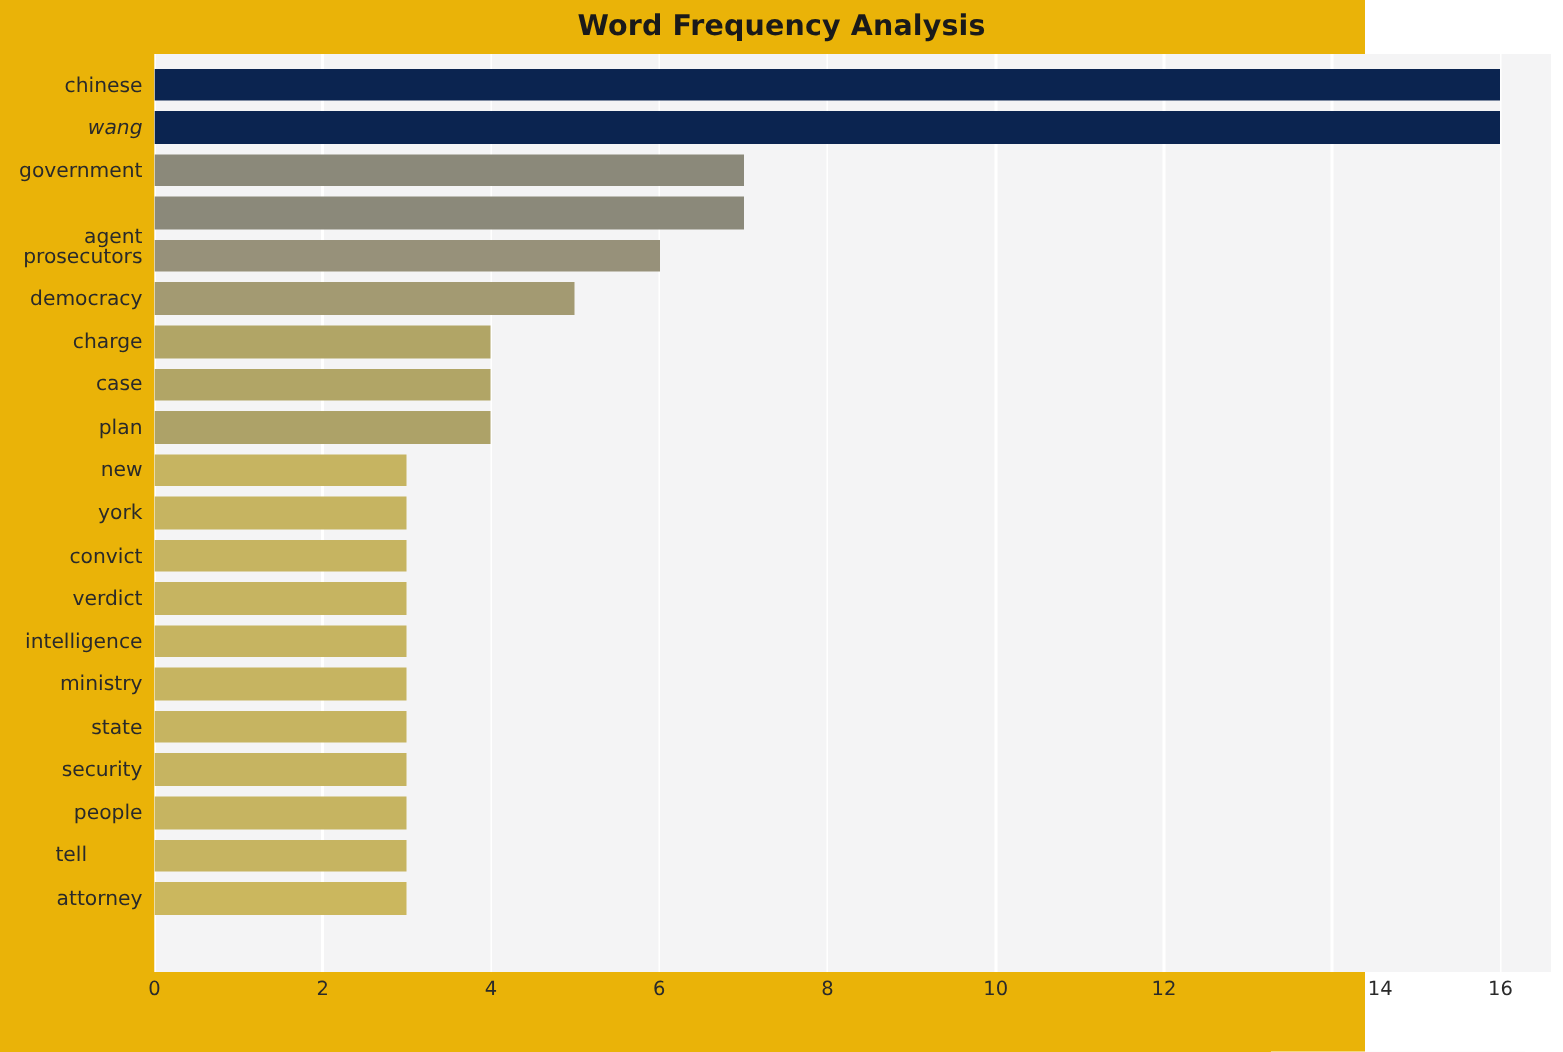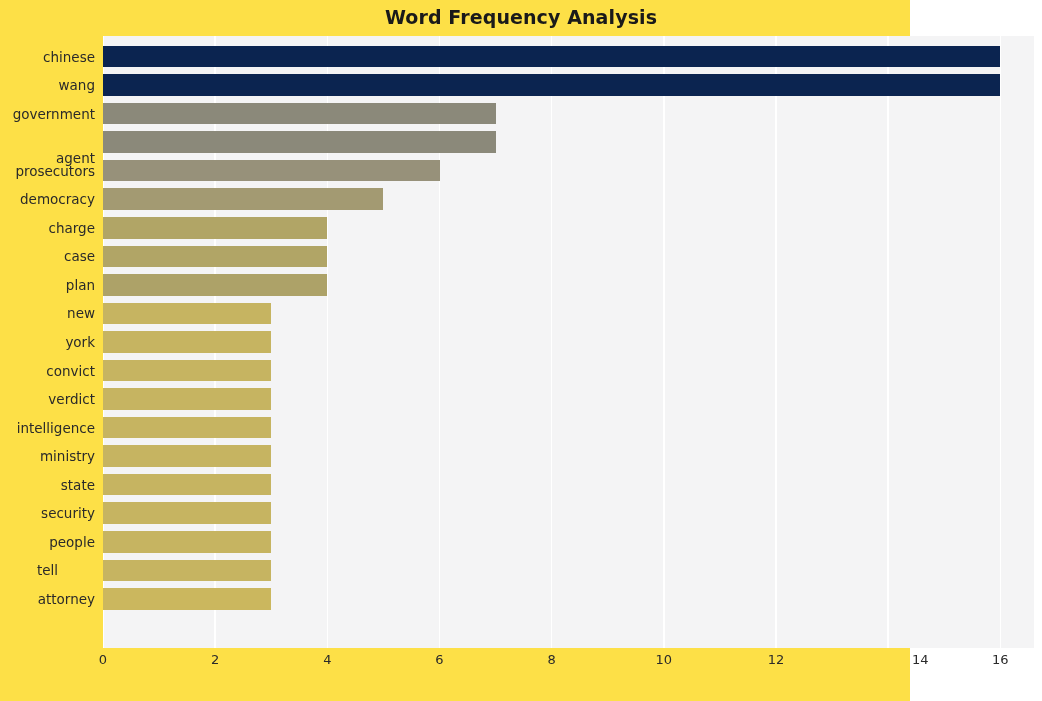--- a/index.html
+++ b/index.html
@@ -12,21 +12,21 @@
     height: 701px;
     font-family: "DejaVu Sans", "Liberation Sans", sans-serif;
     overflow: hidden;
     position: relative;
   }
 
   #figure {
     position: relative;
     width: 910px;
     height: 701px;
-    background: #fde047;
+    background: #eab308;
   }
 
   
   #chart-title {
     position: absolute;
     left: 0;
     top: 6px;
     width: 1042px;
     text-align: center;
     font-size: 19px;
@@ -199,21 +199,21 @@
           <div class="bar" title="tell: 3" style="width: 168.253px; height: 21.5513px; top: 3.42537px; background: rgb(198, 180, 97);"></div>
         </div>
         <div class="bar-row" style="top: 548.631px; height: 28.5448px; width: 931px;">
           <div class="bar" title="attorney: 3" style="width: 168.253px; height: 21.5513px; top: 3.42537px; background: rgb(203, 183, 94);"></div>
         </div>
       </div>
   </div>
 
   <div id="ylabels">
       <div class="ylabel" style="top: 13.5522px;">chinese</div>
-      <div class="ylabel" style="top: 42.097px;">wang</div>
+      <div class="ylabel" style="top: 42.097px; font-style: italic;">wang</div>
       <div class="ylabel" style="top: 70.6418px;">government</div>
       <div class="ylabel" style="top: 115px;">agent</div>
       <div class="ylabel" style="top: 127.731px;">prosecutors</div>
       <div class="ylabel" style="top: 156.276px; padding-left: 25px;">democracy</div>
       <div class="ylabel" style="top: 184.821px;">charge</div>
       <div class="ylabel" style="top: 213.366px;">case</div>
       <div class="ylabel" style="top: 241.91px;">plan</div>
       <div class="ylabel" style="top: 270.455px;">new</div>
       <div class="ylabel" style="top: 299px;">york</div>
       <div class="ylabel" style="top: 327.545px;">convict</div>

